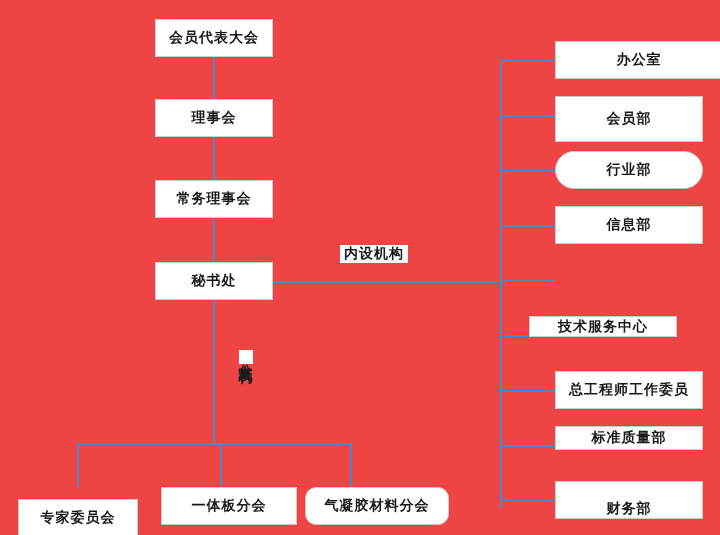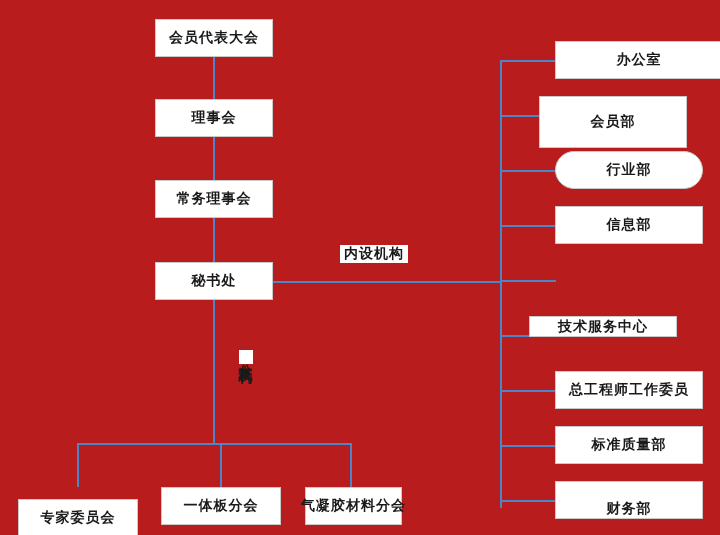--- a/index.html
+++ b/index.html
@@ -7,21 +7,21 @@
     padding: 0;
     background: #ffffff;
   }
   body {
     font-family: "Liberation Sans", "DejaVu Sans", sans-serif;
   }
   #chart-canvas {
     position: relative;
     width: 720px;
     height: 535px;
-    background: #b91c1c;
+    background: #ef4444;
     overflow: hidden;
   }
   .node {
     position: absolute;
     box-sizing: border-box;
     border: 1px solid #c9c9c9;
     background: #ffffff;
     display: flex;
     align-items: center;
     justify-content: center;
@@ -98,52 +98,52 @@
   <div class="conn conn-h" style="left:500px; top:225px; width:56px;"></div>
   <div class="conn conn-h" style="left:500px; top:280px; width:56px;"></div>
   <div class="conn conn-h" style="left:500px; top:335px; width:56px;"></div>
   <div class="conn conn-h" style="left:500px; top:390px; width:56px;"></div>
   <div class="conn conn-h" style="left:500px; top:445px; width:56px;"></div>
   <div class="conn conn-h" style="left:500px; top:500px; width:56px;"></div>
 
   <div class="node" style="left:555px; top:41px; width:168px; height:38px;">
     <span>办公室</span>
   </div>
-  <div class="node" style="left:539px; top:96px; width:148px; height:52px;">
+  <div class="node" style="left:555px; top:96px; width:148px; height:46px;">
     <span>会员部</span>
   </div>
   <div class="node" style="left:555px; top:151px; width:148px; height:38px;border-radius:19px;">
     <span>行业部</span>
   </div>
   <div class="node" style="left:555px; top:206px; width:148px; height:38px;">
     <span>信息部</span>
   </div>
   <div class="node" style="left:529px; top:316px; width:148px; height:21px;">
     <span>技术服务中心</span>
   </div>
   <div class="node" style="left:555px; top:371px; width:148px; height:38px;">
     <span>总工程师工作委员</span>
   </div>
-  <div class="node" style="left:555px; top:426px; width:148px; height:38px;">
+  <div class="node" style="left:555px; top:426px; width:148px; height:24px;">
     <span>标准质量部</span>
   </div>
   <div class="node" style="left:555px; top:481px; width:148px; height:38px;align-items:flex-end;">
     <span>财务部</span>
   </div>
 
   <div class="side-label-vertical" style="left:239px; top:350px;">分支机构</div>
 
   <div class="conn conn-h" style="left:77px; top:443px; width:274px;"></div>
   <div class="conn conn-v" style="left:77px; top:443px; height:44px;"></div>
   <div class="conn conn-v" style="left:220px; top:443px; height:44px;"></div>
   <div class="conn conn-v" style="left:350px; top:443px; height:44px;"></div>
 
   <div class="node" style="left:18px; top:484px; width:120px; height:38px;margin-top:15px;">
     <span>专家委员会</span>
   </div>
-  <div class="node" style="left:161px; top:487px; width:120px; height:38px;">
+  <div class="node" style="left:161px; top:487px; width:136px; height:38px;">
     <span>一体板分会</span>
   </div>
-  <div class="node" style="left:305px; top:487px; width:97px; height:38px;">
+  <div class="node" style="left:305px; top:487px; width:144px; height:38px;border-radius:11px;">
     <span>气凝胶材料分会</span>
   </div>
 
 </div>
 
 </body></html>

